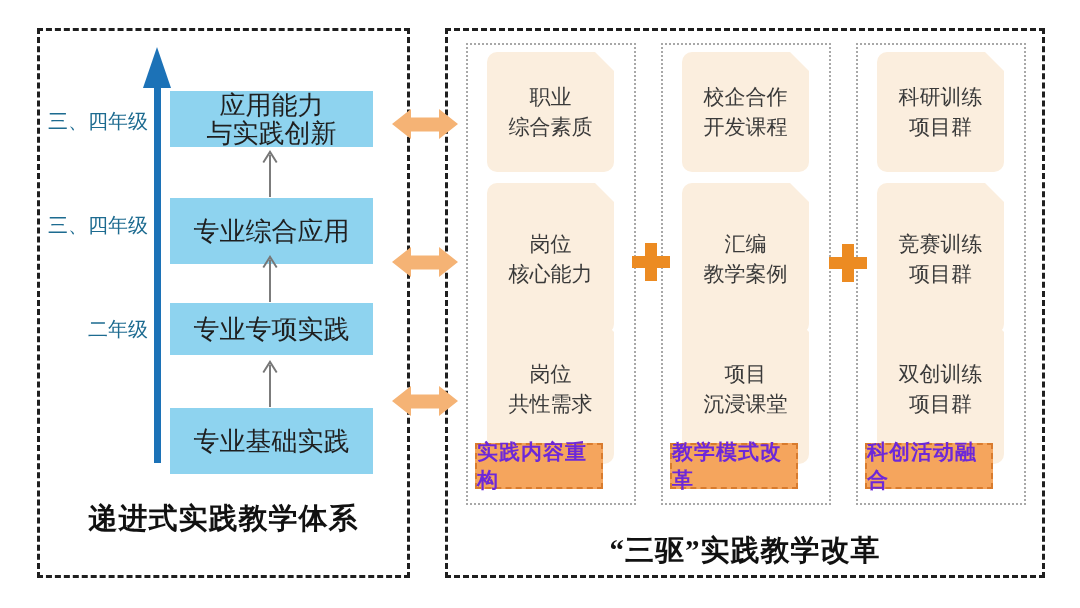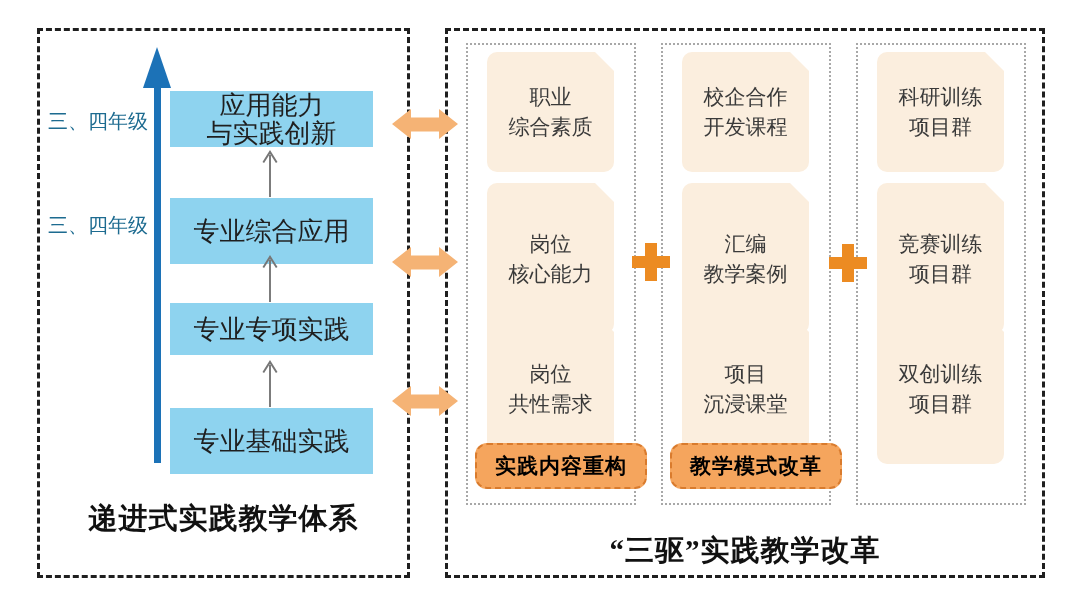--- a/index.html
+++ b/index.html
@@ -61,25 +61,25 @@
     position:absolute; left:19px; width:127px; height:151px;
     background:var(--card-bg,#fbeede); border-radius:10px;
     clip-path:polygon(0 0, calc(100% - 19px) 0, 100% 19px, 100% 100%, 0 100%);
     display:flex; flex-direction:column; align-items:center; justify-content:center;
     font-size:21px; line-height:30px; color:#3a3a3a; text-align:center;
   }
   .card span { display:block; }
   .cd-0 { top:7px; height:120px; } .cd-1 { top:138px; } .cd-2 { top:268px; }
 
   .column-label {
-    position:absolute; left:7px; top:398px; width:172px; height:46px; box-sizing:border-box;
+    position:absolute; left:7px; top:398px; width:128px; height:46px; box-sizing:border-box;
     background:var(--orange-label-bg,#f5a55d);
-    border:2px dashed var(--orange-label-border,#d97b2d); border-radius:12px;
+    border:2px dashed var(--orange-label-border,#d97b2d); border-radius:0;
     display:flex; align-items:center; justify-content:center;
-    font-size:21px; font-weight:bold; color:#000000; letter-spacing:1px;
+    font-size:21px; font-weight:bold; color:#6d28d9; letter-spacing:1px;
   }
 
   .plus-icon { position:absolute; width:38px; height:38px; color:var(--plus-sign,#ec8b22); }
   .plus-0 { left:184px; top:212px; } .plus-1 { left:381px; top:213px; }
 
   
   .double-arrow { position:absolute; left:392px; width:66px; height:36px; color:var(--double-arrow,#f5b375); z-index:3; }
   .da-0 { top:106px; } .da-1 { top:244px; } .da-2 { top:383px; }
 </style>
 </head>
@@ -87,20 +87,21 @@
 
 <div class="canvas">
 
   <section class="panel left-panel">
 
     <div class="blue-arrow-head"></div>
     <div class="blue-arrow-shaft"></div>
 
     <span class="grade-label gl-0">三、四年级</span>
     <span class="grade-label gl-1">三、四年级</span>
+    <span class="grade-label gl-2">二年级</span>
 
     <div class="level-box lv-0">
       <span>应用能力</span>
       <span>与实践创新</span>
     </div>
     <div class="level-box lv-1">
       <span>专业综合应用</span>
     </div>
     <div class="level-box lv-2">
       <span>专业专项实践</span>
@@ -175,20 +176,21 @@
         <span>项目群</span>
       </div>
       <div class="card cd-1">
         <span>竞赛训练</span>
         <span>项目群</span>
       </div>
       <div class="card cd-2">
         <span>双创训练</span>
         <span>项目群</span>
       </div>
+      <div class="column-label">科创活动融合</div>
     </div>
 
     <svg class="plus-icon plus-0" viewBox="0 0 38 38">
       <path d="M13 0 h12 v13 h13 v12 h-13 v13 h-12 v-13 h-13 v-12 h13 z" fill="currentColor"></path>
     </svg>
     <svg class="plus-icon plus-1" viewBox="0 0 38 38">
       <path d="M13 0 h12 v13 h13 v12 h-13 v13 h-12 v-13 h-13 v-12 h13 z" fill="currentColor"></path>
     </svg>
 
     <div class="panel-title right-title">“三驱”实践教学改革</div>

